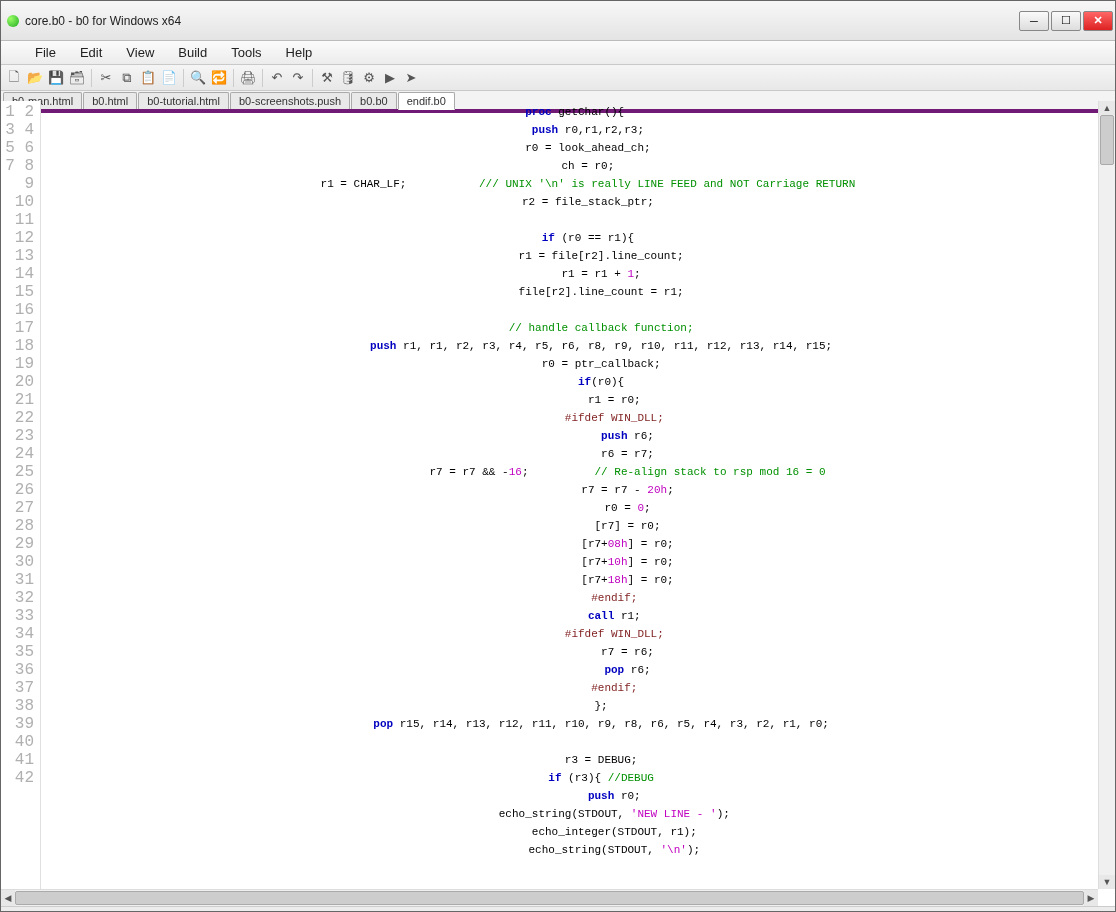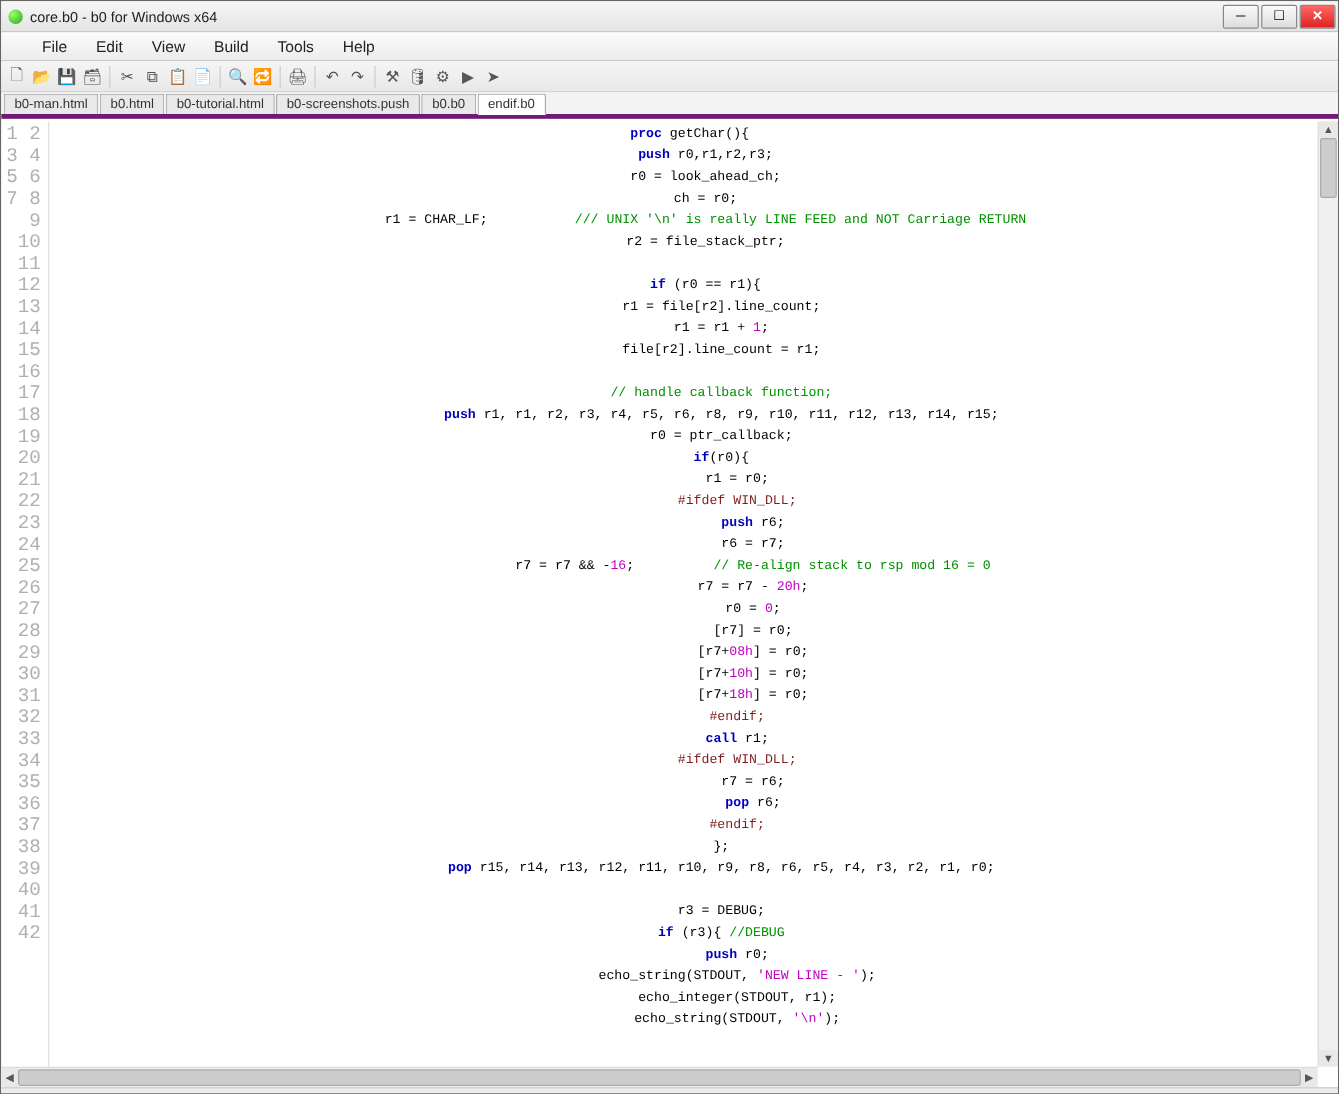--- a/index.html
+++ b/index.html
@@ -1,17 +1,17 @@
 <!DOCTYPE html>
 <html><head>
 <meta charset="utf-8">
 <style>
   * { box-sizing: border-box; margin: 0; padding: 0; }
   body { font-family: "Segoe UI", Tahoma, sans-serif; font-size: 12px; background: #fff; width: 1116px; height: 912px; overflow: hidden; border: 1px solid #666; position: relative; }
-  .titlebar { height: 26px; background: linear-gradient(#f7f7f7,#e4e4e4); border-bottom: 1px solid #bbb; display: flex; align-items: center; padding: 0 2px 0 6px; }
+  .titlebar { height: 40px; background: linear-gradient(#f7f7f7,#e4e4e4); border-bottom: 1px solid #bbb; display: flex; align-items: center; padding: 0 2px 0 6px; }
   .titlebar .appicon { width: 12px; height: 12px; border-radius: 50%; background: radial-gradient(circle at 30% 30%, #9f6, #2a2); margin-right: 6px; flex-shrink:0;}
   .titlebar .title { font-size: 12px; color: #222; flex: 1; }
   .winbtns { display: flex; margin-left: auto; }
   .winbtn { width: 30px; height: 20px; border: 1px solid #888; margin-left: 2px; display:flex; align-items:center; justify-content:center; font-size:11px; background: linear-gradient(#fafafa,#ddd); border-radius:2px; cursor:pointer;}
   .winbtn.close { background: linear-gradient(#f66,#d22); color: #fff; font-weight:bold;}
   .menubar { height: 24px; background: linear-gradient(#fbfbfb,#ececec); border-bottom: 1px solid #c9c9c9; display: flex; align-items: stretch; padding: 0 22px; }
   .menuitem { padding: 4px 12px; font-size: 13px; color: #222; cursor:pointer;}
   .toolbar { height: 26px; background: linear-gradient(#f5f5f5,#e8e8e8); border-bottom: 1px solid #c9c9c9; display:flex; align-items:center; padding:0 4px; gap:3px;}
   .tbtn { width:18px; height:18px; display:flex; align-items:center; justify-content:center; color:#555; cursor:pointer; font-size:13px;}
   .tsep { width:1px; height:18px; background:#ccc; margin:0 2px;}

